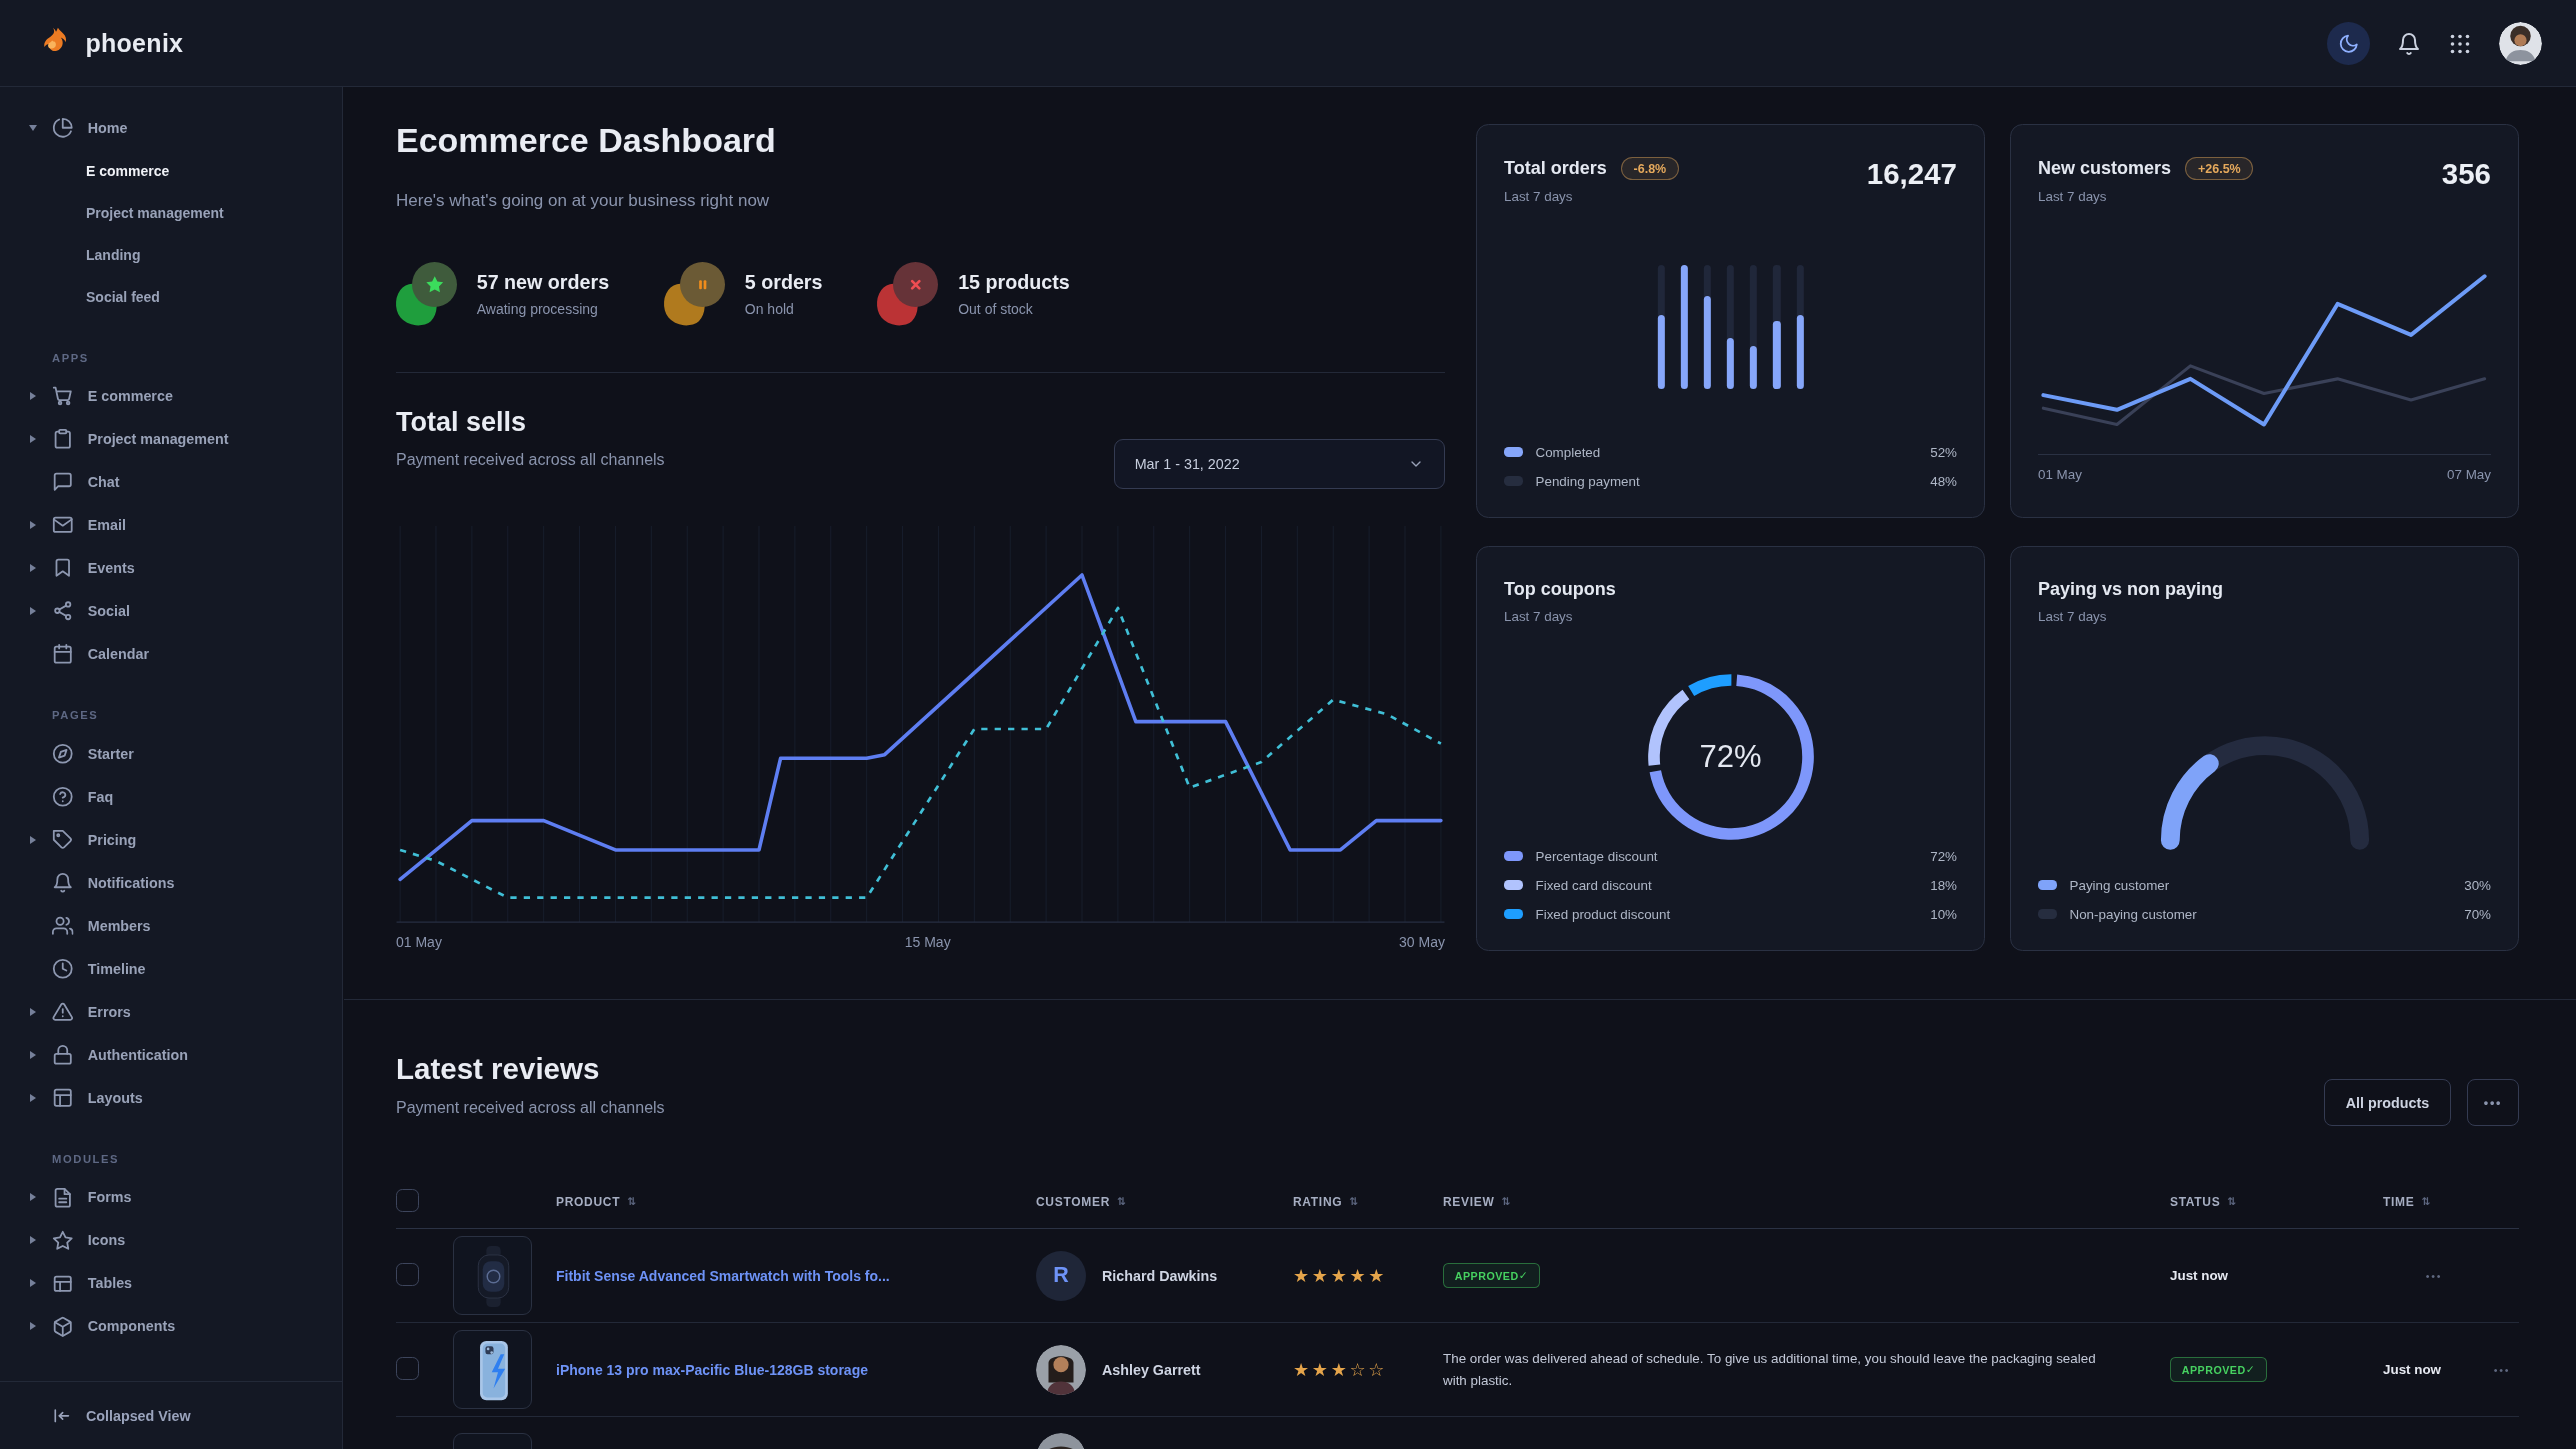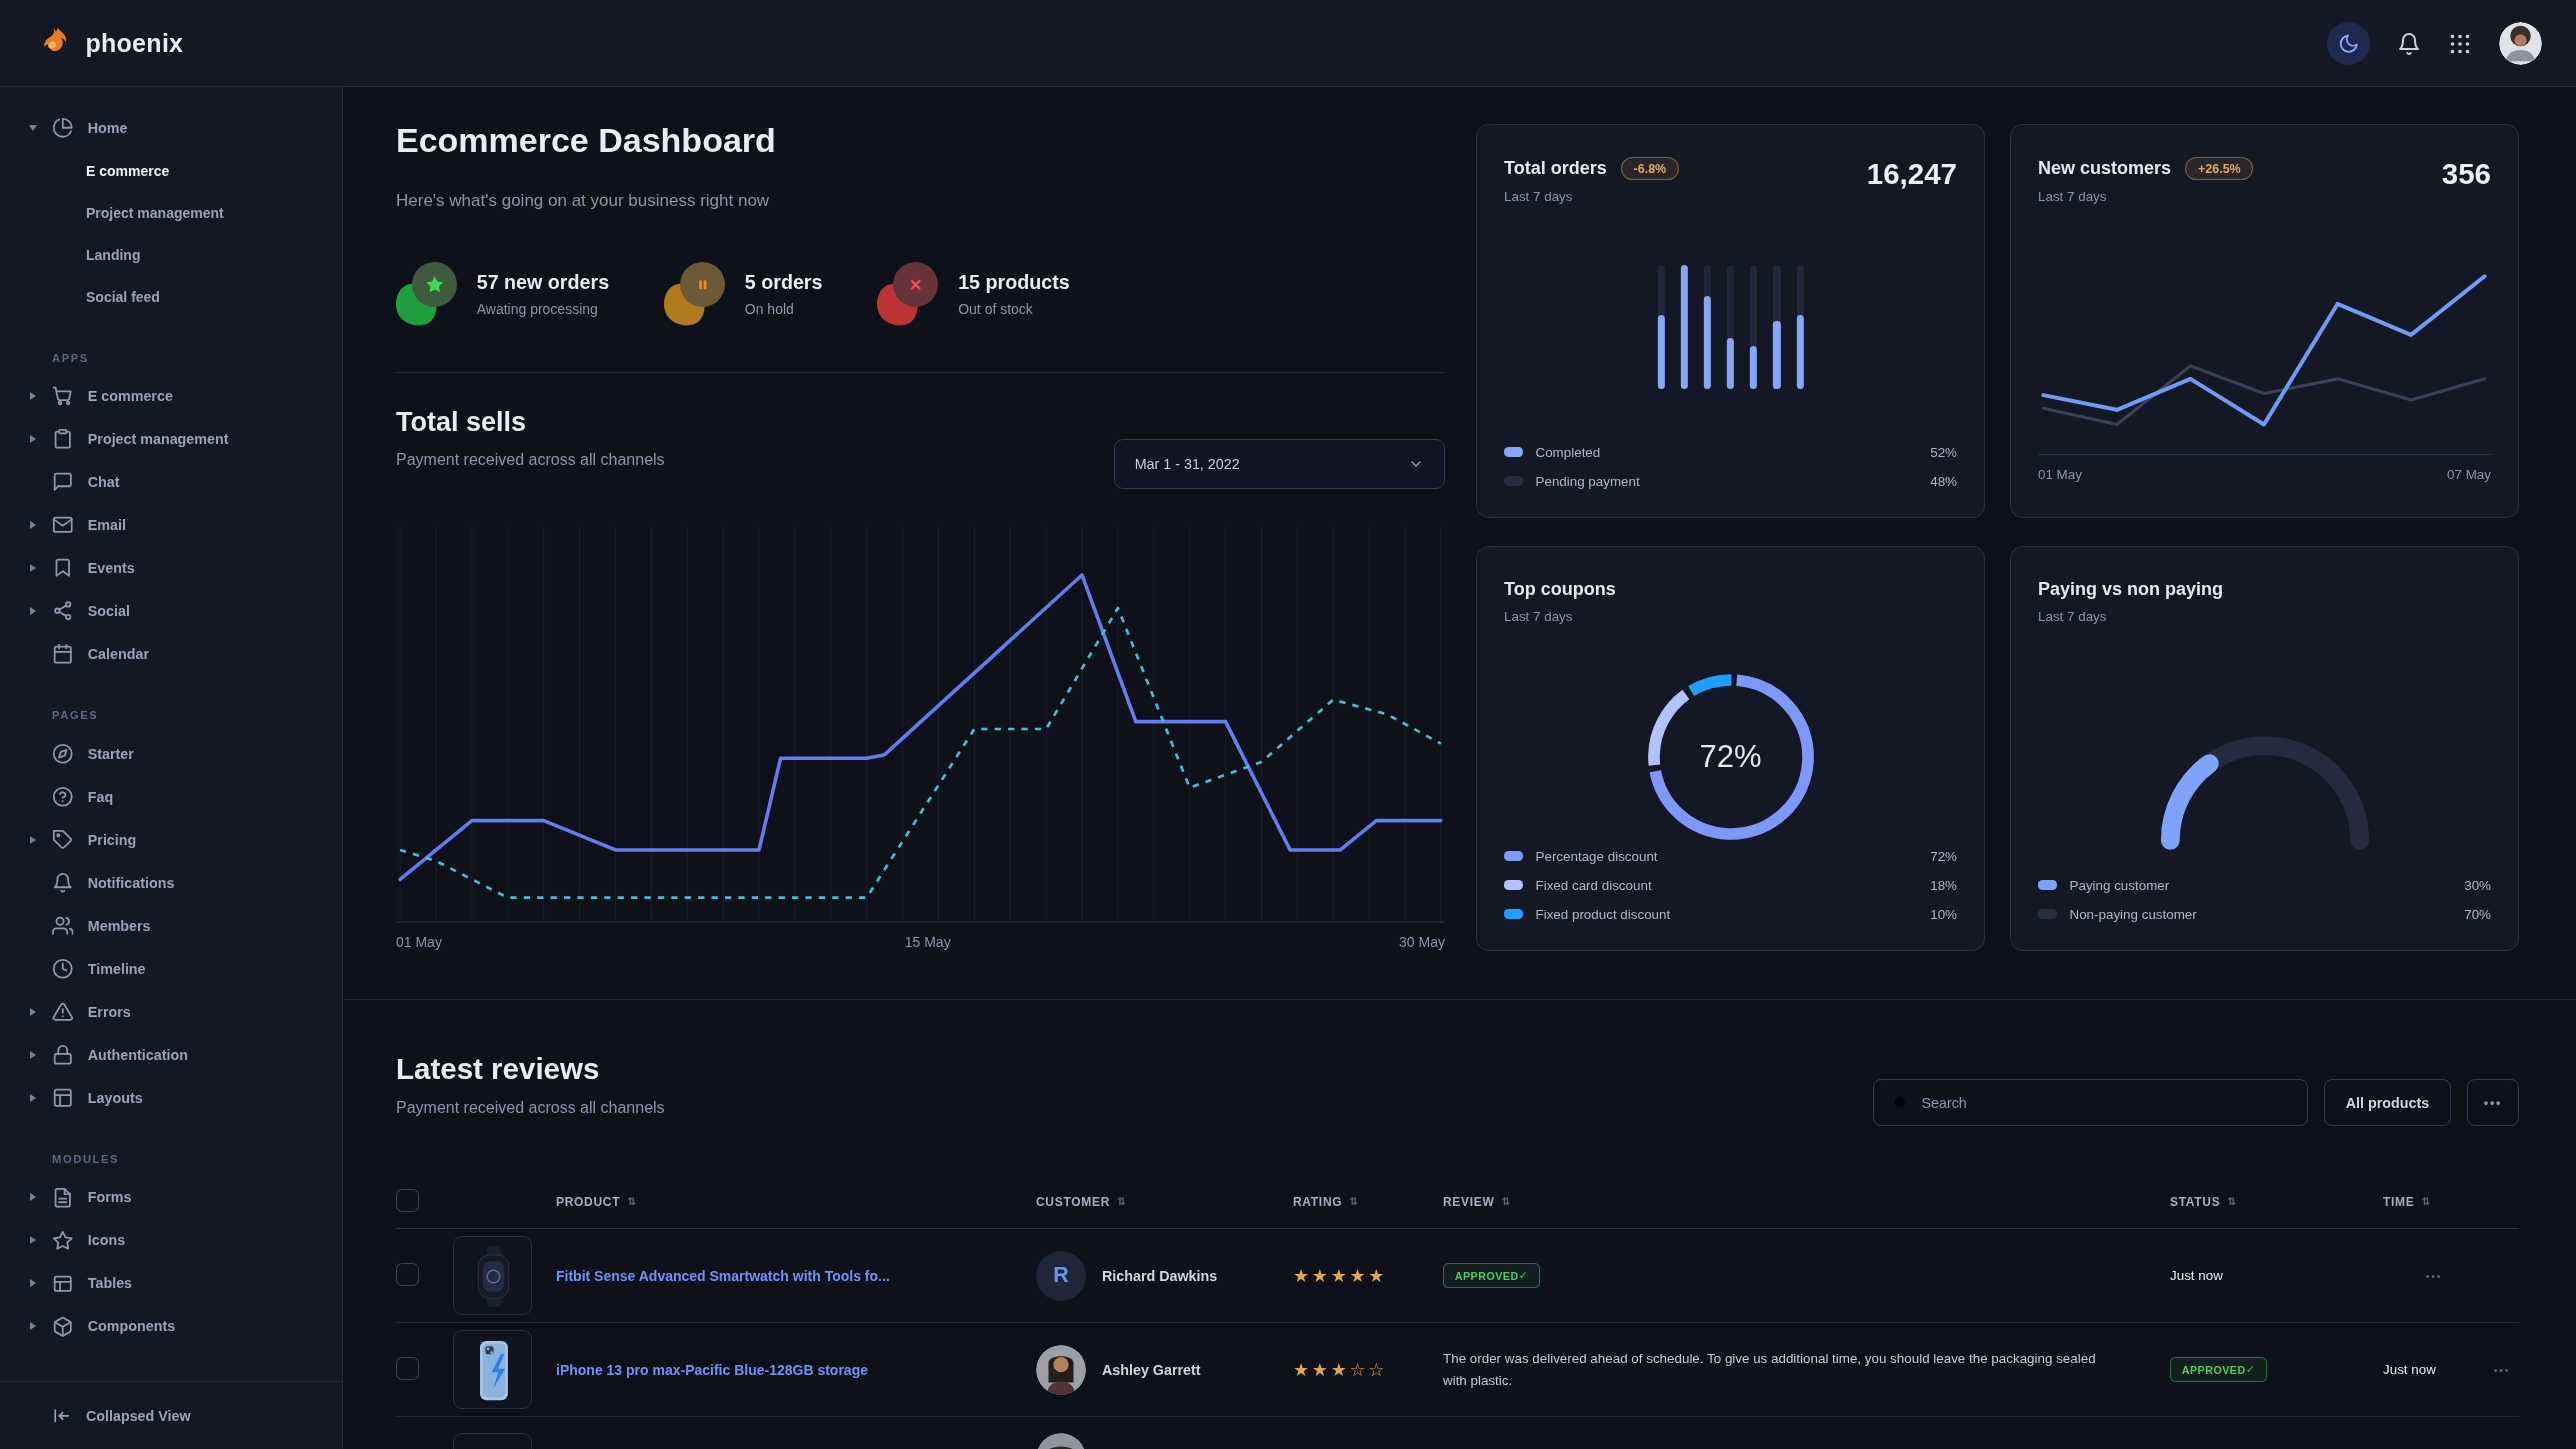--- a/index.html
+++ b/index.html
@@ -111,21 +111,21 @@
   .cb { width:23px; height:23px; border:1.8px solid #3d455c; border-radius:6.3px; background:transparent; cursor:pointer; }
   .thumb { width:79px; height:79px; border:0.9px solid #2a3142; border-radius:9px; background:#10141f; overflow:hidden; }
   .plink { color:#6e93f7; font-size:14px; font-weight:600; white-space:nowrap; overflow:hidden; cursor:pointer; padding-right:27px; }
   .cust { display:flex; align-items:center; gap:16px; }
   .avatar-initial { width:50px; height:50px; border-radius:50%; background:#1f2638; color:#6e93f7; font-size:21.5px; font-weight:700; display:flex; align-items:center; justify-content:center; flex:none; }
   .avatar-img { width:50px; height:50px; border-radius:50%; overflow:hidden; flex:none; }
   .cname { font-size:14.3px; color:#cfd5e3; font-weight:600; }
   .stars { font-size:18px; letter-spacing:2.7px; color:#e5a54b; white-space:nowrap; }
   .review-txt { font-size:13.4px; line-height:1.6; color:#c3c9d8; padding-right:54px; }
   .badge-approved { display:inline-flex; align-items:center; gap:0; font-size:10.7px; font-weight:700; letter-spacing:0.5px; color:#46d160; background:rgba(70,209,96,.08); border:0.9px solid rgba(70,209,96,.45); border-radius:5.4px; padding:5.4px 10.7px;justify-content:center; }
-  .time { font-size:13.4px; font-weight:400; color:#e6e9f1; }
+  .time { font-size:13.4px; font-weight:700; color:#e6e9f1; }
   .row-more { color:#5f6880; font-size:10.7px; letter-spacing:1.8px; text-align:center; cursor:pointer; }
 </style>
 </head>
 <body>
 
 <svg width="0" height="0" style="position:absolute">
   <defs>
     <symbol id="i-pie" viewBox="0 0 24 24">
         <path d="M21.21 15.89A10 10 0 1 1 8 2.83"></path>
         <path d="M22 12A10 10 0 0 0 12 2v10z"></path>
@@ -690,26 +690,20 @@
       </div>
     </section>
   </div>
 
   <div class="reviews-sep"></div>
   <div class="reviews-head">
     <div class="h2" style="font-size:29.5px">Latest reviews</div>
     <div class="h2-sub">Payment received across all channels</div>
   </div>
   <div class="reviews-controls">
-    <div class="rv-search">
-      <svg viewBox="0 0 19 19" width="17" height="17">
-          <use href="#i-search"></use>
-        </svg>
-      <input type="text" placeholder="Search" style="">
-    </div>
     <button class="btn products">All products</button>
     <button class="btn dots">•••</button>
   </div>
 
   <div class="rtable">
     <div class="rgrid thead">
       <div><span class="cb" style="display:inline-block"></span></div>
       <div></div>
       <div class="th">
           <span>PRODUCT</span>

